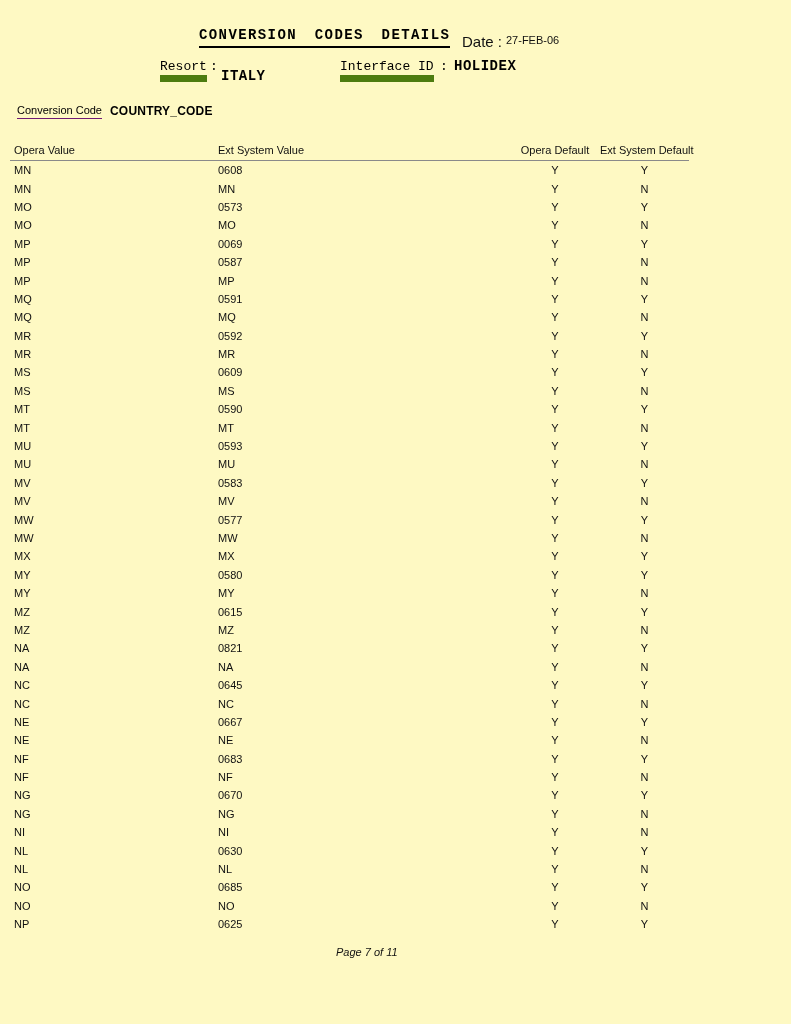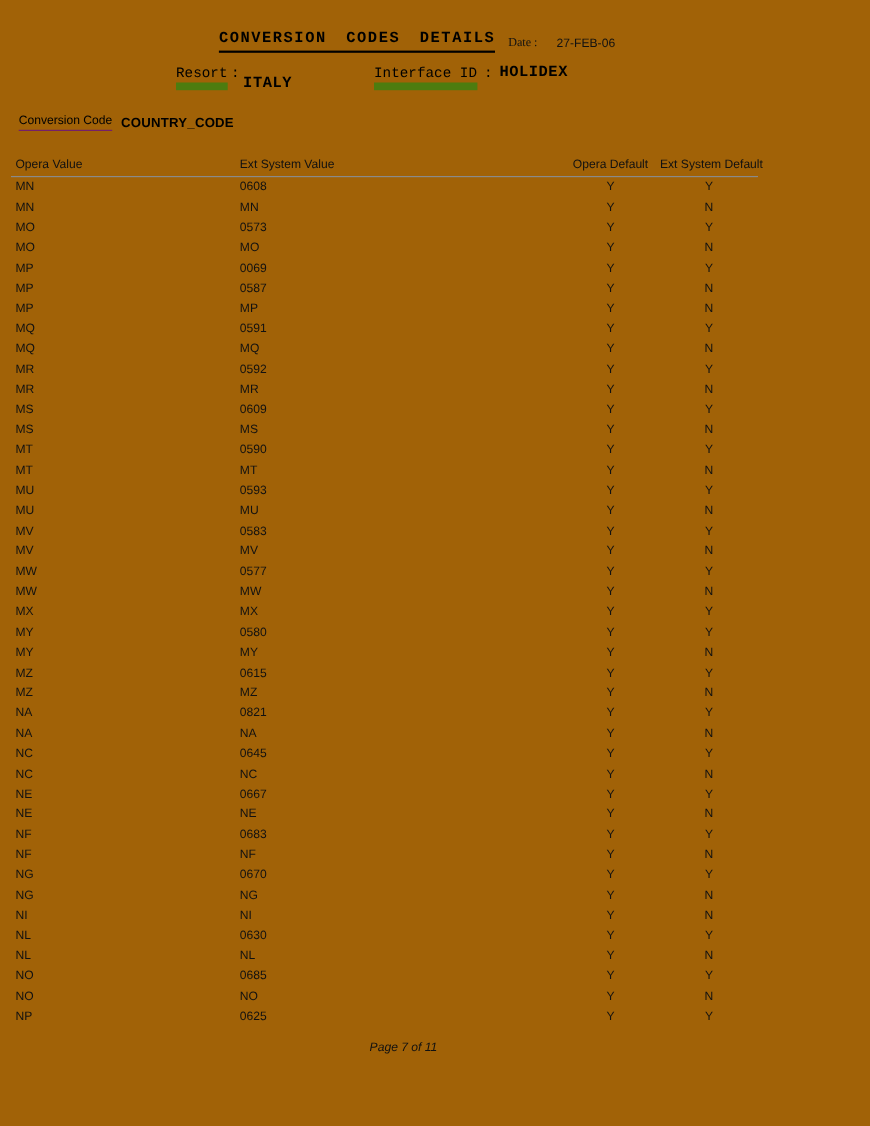--- a/index.html
+++ b/index.html
@@ -1,29 +1,29 @@
 <!DOCTYPE html>
 <html><head>
 <meta charset="utf-8">
 <style>
   html, body { margin:0; padding:0; background:#ffffff; }
   .page {
-    position:relative; width:791px; height:1024px; background:#a16207;
+    position:relative; width:791px; height:1024px; background:#fef9c3;
     font-family:"Liberation Sans", sans-serif; color:#000; overflow:hidden;
   }
   .abs { position:absolute; }
 
   .title {
     left:199px; top:28px;
     font-family:"Liberation Mono", monospace; font-weight:bold;
     font-size:14px; letter-spacing:1.4px; word-spacing:8px;
     border-bottom:2px solid #000; padding-bottom:3px; line-height:1.1;
     white-space:nowrap;
   }
-  .date-label { left:462px; top:33px; font-size:11px; color:#111;font-family:Liberation Serif, serif; }
+  .date-label { left:462px; top:33px; font-size:15px; color:#111; }
   .date-value { left:506px; top:34px; font-size:11px; color:#111; }
 
   .mono-label {
     font-family:"Liberation Mono", monospace; font-size:13px;
     border-bottom:7px solid #4d7c0f; padding-bottom:1px; white-space:nowrap;
   }
   .mono-sep {
     font-family:"Liberation Mono", monospace; font-size:13px; white-space:nowrap;
   }
   .mono-value {

